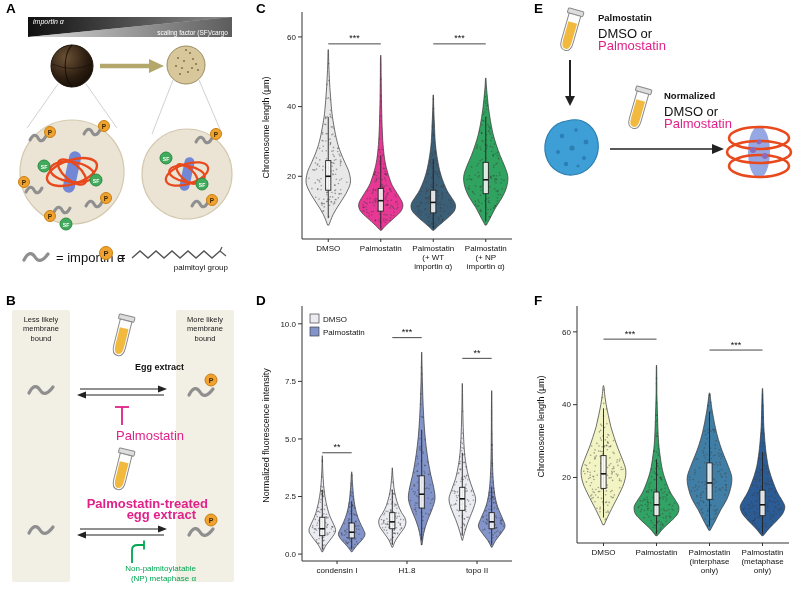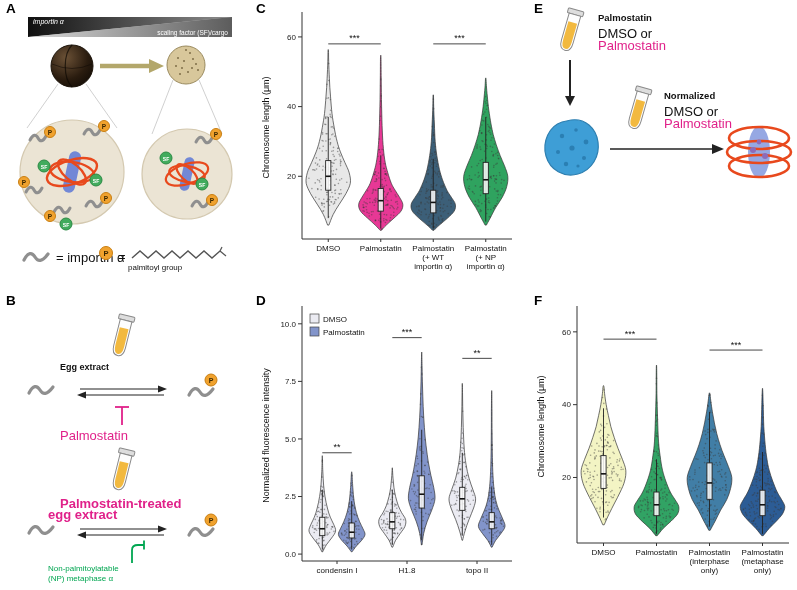--- a/index.html
+++ b/index.html
@@ -7,21 +7,21 @@
   .abs{position:absolute}
   .plabel{position:absolute;font-weight:700;font-size:13.5px;color:#000}
   .a-title{position:absolute;left:28px;top:3px;width:204px;text-align:center;font-size:9.5px;color:#222}
   .a-bar{position:absolute;left:28px;top:17px;width:204px;height:20px;background:#bdbdbd;overflow:hidden}
   .a-bar .imp{position:absolute;inset:0;background:linear-gradient(90deg,#101010,#8e8e8e);clip-path:polygon(0 0,100% 0,0 100%)}
   .a-bar .sf{position:absolute;inset:0;background:linear-gradient(90deg,#d9d9d9,#5c5c5c);clip-path:polygon(100% 0,100% 100%,0 100%)}
   .a-bar .lab-imp{position:absolute;left:5px;top:1px;font-size:7px;font-style:italic;color:#fff}
   .a-bar .lab-sf{position:absolute;right:4px;bottom:1px;font-size:6.5px;color:#fff}
   .bstrip{position:absolute;width:58px;background:#f2efe5;border-radius:2px}
   .bstrip-h{padding:5px 3px;font-size:7.5px;text-align:center;color:#222;line-height:1.25}
-  .cap{position:absolute;text-align:left}
+  .cap{position:absolute;text-align:right}
   .bold{font-weight:700}
   .magenta{color:#e0218a}
   .green{color:#00a651}
   .fs8{font-size:8px}
   .fs85{font-size:13px}
   .fs9{font-size:9px}
   .fs95{font-size:9.5px}
   svg text{font-family:"Liberation Sans",sans-serif}
 </style>
 </head>
@@ -182,20 +182,26 @@
     <div class="abs fs85" style="left:118px;top:249px">=</div>
     <svg class="abs" style="left:130px;top:246px" width="100" height="16" viewBox="0 0 100 16">
       <path d="M2 12 L10 5 L18 12 L26 5 L34 12 L42 5 L50 12 L58 5 L66 12 L74 5 L82 12 L90 5" stroke="#555" stroke-width="1.4" fill="none"></path>
       <line x1="90" y1="5" x2="96" y2="10" stroke="#555" stroke-width="1.2"></line>
       <line x1="90" y1="5" x2="92" y2="1" stroke="#555" stroke-width="1.2"></line>
     </svg>
     <div class="abs fs8 cap" style="left:128px;top:263px;width:100px">palmitoyl group</div>
   </div>
 
   <div class="abs" style="left:0;top:296px;width:252px;height:294px">
+    <div class="bstrip" style="left:12px;top:14px;height:272px">
+      <div class="bstrip-h">Less likely membrane bound</div>
+    </div>
+    <div class="bstrip" style="left:176px;top:14px;height:272px">
+      <div class="bstrip-h">More likely membrane bound</div>
+    </div>
 
     <svg class="abs" style="left:102px;top:16px" width="40" height="50" viewBox="0 0 40 50">
       <g transform="rotate(14 20 25)">
         <rect x="12" y="3" width="16" height="5" rx="1" fill="#ddd" stroke="#8a8a8a"></rect>
         <path d="M14 8 L14 35 Q14 44 20 44 Q26 44 26 35 L26 8 Z" fill="#fdfdfd" stroke="#8a8a8a"></path>
         <path d="M15.5 16 L15.5 34 Q15.5 42.5 20 42.5 Q24.5 42.5 24.5 34 L24.5 16 Z" fill="#f2b93f"></path>
       </g>
     </svg>
     <div class="cap bold fs9" style="left:60px;top:66px;width:124px">Egg extract</div>
 

